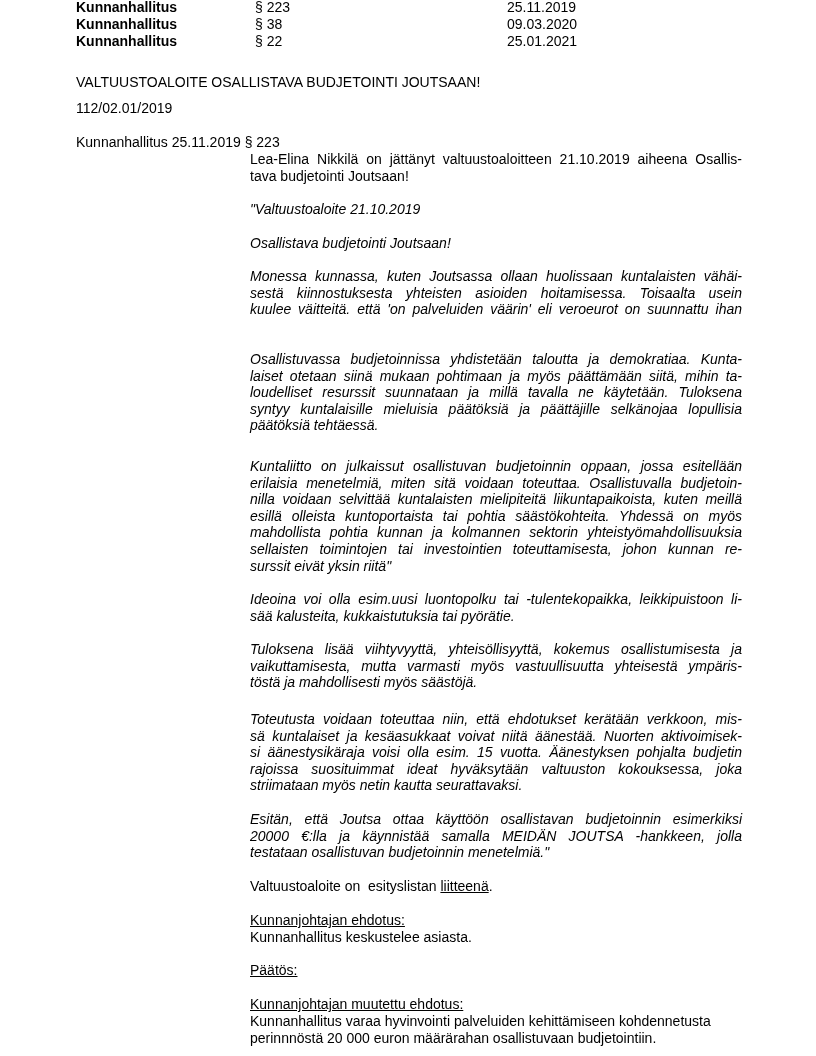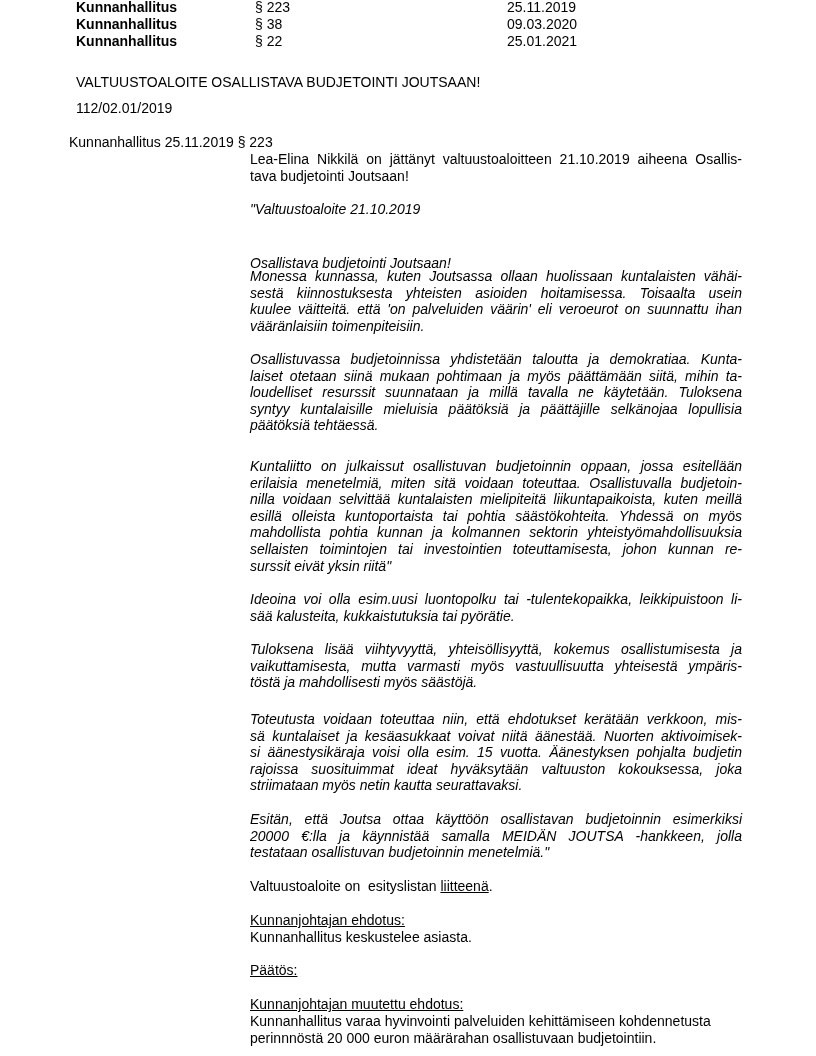--- a/index.html
+++ b/index.html
@@ -30,38 +30,37 @@
   <span class="c3">09.03.2020</span>
 </div>
 <div class="hdr-row" style="top:33px;">
   <span class="c1">Kunnanhallitus</span>
   <span class="c2">§ 22</span>
   <span class="c3">25.01.2021</span>
 </div>
 
 <div class="abs" style="left:76px; top:67px;margin-top:7px;">VALTUUSTOALOITE OSALLISTAVA BUDJETOINTI JOUTSAAN!</div>
 <div class="abs" style="left:76px; top:100px;">112/02.01/2019</div>
-<div class="abs" style="left:69px; top:134px;">Kunnanhallitus 25.11.2019 § 223</div>
+<div class="abs" style="left:76px; top:134px;">Kunnanhallitus 25.11.2019 § 223</div>
 
 <div class="body-col" style="top:151px;">
   <p class="para">
     <span class="ln">Lea-Elina Nikkilä on jättänyt valtuustoaloitteen 21.10.2019 aiheena Osallis-</span>
     <span class="ln last">tava budjetointi Joutsaan!</span>
   </p>
 </div>
 
 <div class="abs it" style="left:250px; top:201px;">"Valtuustoaloite 21.10.2019</div>
-<div class="abs it" style="left:250px; top:235px;margin-top:20px;">Osallistava budjetointi Joutsaan!</div>
+<div class="abs it" style="left:250px; top:235px;">Osallistava budjetointi Joutsaan!</div>
 
 <div class="body-col it" style="top:268px;">
   <p class="para">
     <span class="ln">Monessa kunnassa, kuten Joutsassa ollaan huolissaan kuntalaisten vähäi-</span>
     <span class="ln">sestä kiinnostuksesta yhteisten asioiden hoitamisessa. Toisaalta usein</span>
     <span class="ln">kuulee väitteitä. että 'on palveluiden väärin' eli veroeurot on suunnattu ihan</span>
-    <span class="ln last">vääränlaisiin toimenpiteisiin.</span>
   </p>
 </div>
 
 <div class="body-col it" style="top:351px;">
   <p class="para">
     <span class="ln">Osallistuvassa budjetoinnissa yhdistetään taloutta ja demokratiaa. Kunta-</span>
     <span class="ln">laiset otetaan siinä mukaan pohtimaan ja myös päättämään siitä, mihin ta-</span>
     <span class="ln">loudelliset resurssit suunnataan ja millä tavalla ne käytetään. Tuloksena</span>
     <span class="ln">syntyy kuntalaisille mieluisia päätöksiä ja päättäjille selkänojaa lopullisia</span>
     <span class="ln last">päätöksiä tehtäessä.</span>

